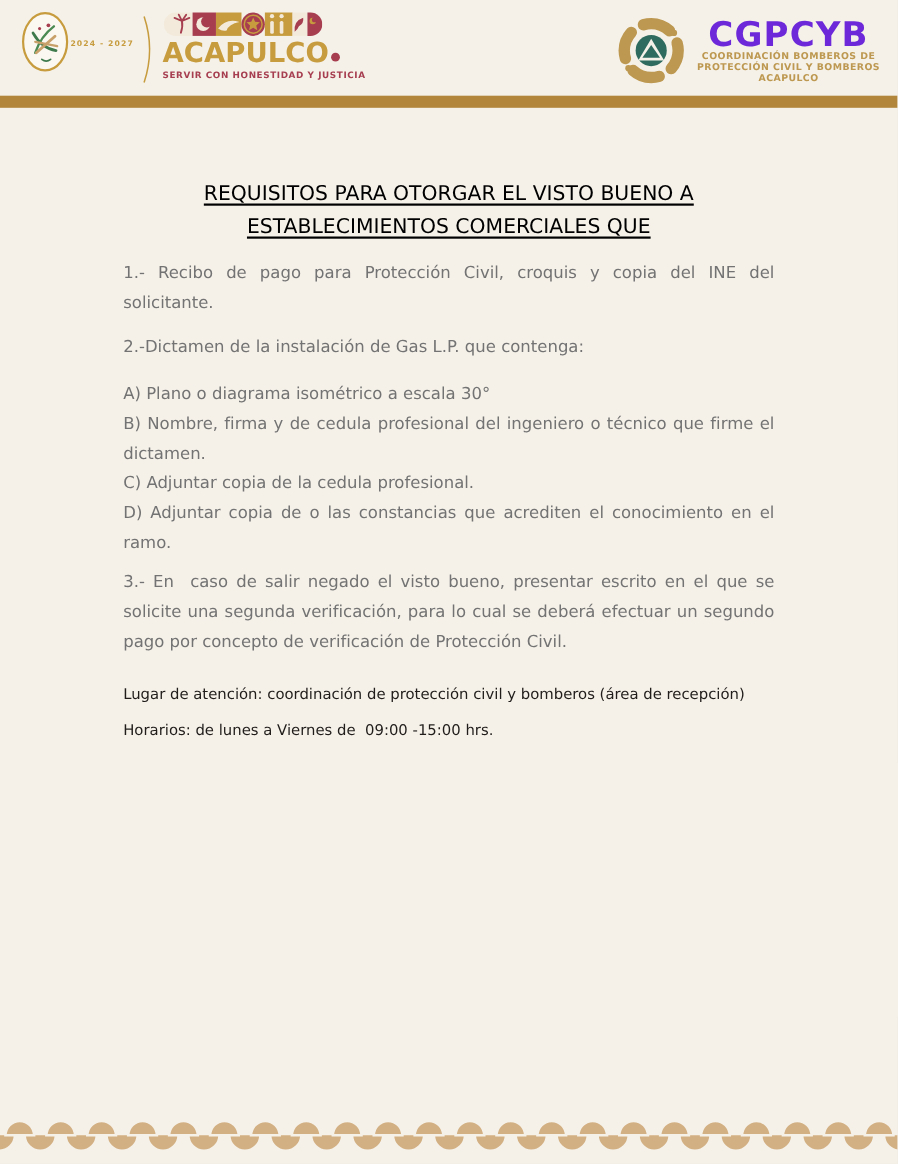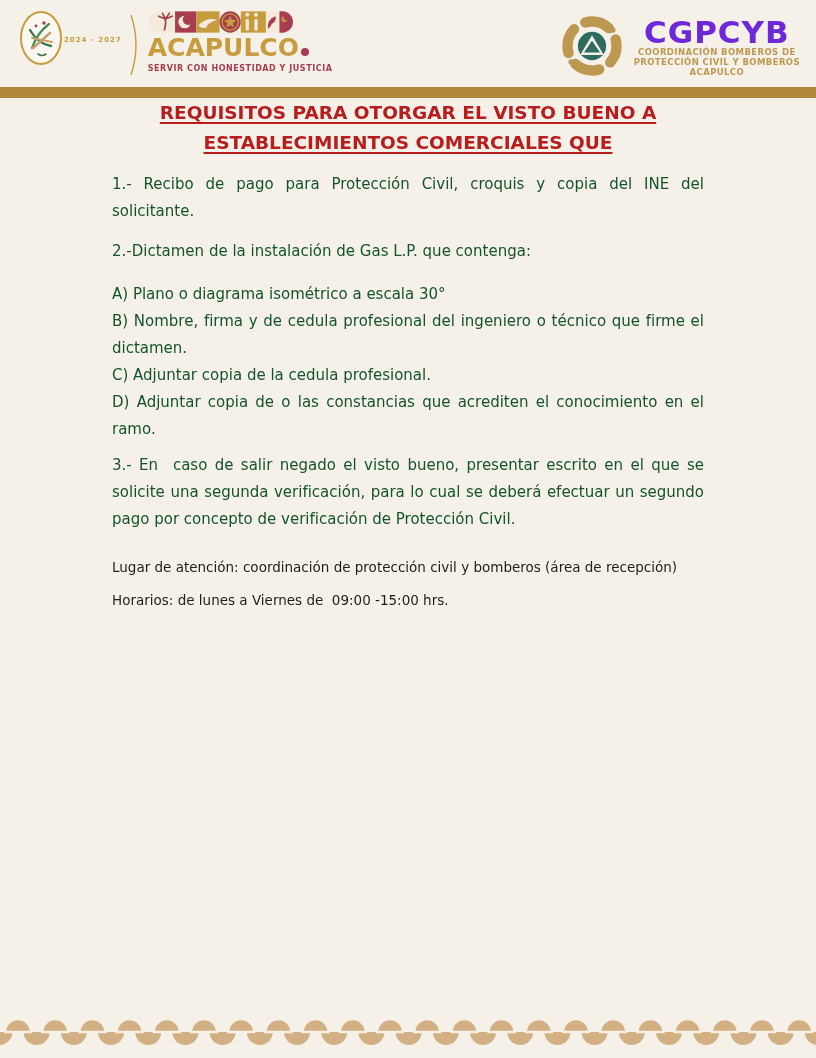--- a/index.html
+++ b/index.html
@@ -49,33 +49,33 @@
     font-size: 8.5px; font-weight: bold; color: #BD9850;
     letter-spacing: 0.4px; line-height: 10px; white-space: nowrap;
   }
   .gold-bar {
     position: absolute; top: 87px; left: 0; right: 0; height: 11px;
     background: #B2873C;
   }
   
   .content { position: absolute; top: 98px; left: 112px; width: 592px; }
   .doc-title {
-    text-align: center;
-    font-size: 18.5px; font-weight: bold; line-height: 30px;
-    color: #b91c1c;
+    margin-top: 64px; text-align: center;
+    font-size: 18.5px; font-weight: normal; line-height: 30px;
+    color: #000000;
   }
   .doc-title .tline {
     text-decoration: underline;
     text-decoration-thickness: 2px;
     text-underline-offset: 3px;
   }
   .para {
     font-size: 15px; line-height: 27px;
     text-align: justify; white-space: pre-wrap;
-    color: #14532d;
+    color: #737373;
   }
   .p-item1 { margin-top: 13px; }
   .p-item2 { margin-top: 13px; }
   .sub-items { margin-top: 16px; }
   .p-item3 { margin-top: 9px; }
   .foot-note {
     font-size: 13.5px; line-height: 20px; white-space: pre-wrap; color: #201D1B;
   }
   .f-place { margin-top: 24px; }
   .f-hours { margin-top: 13px; }

